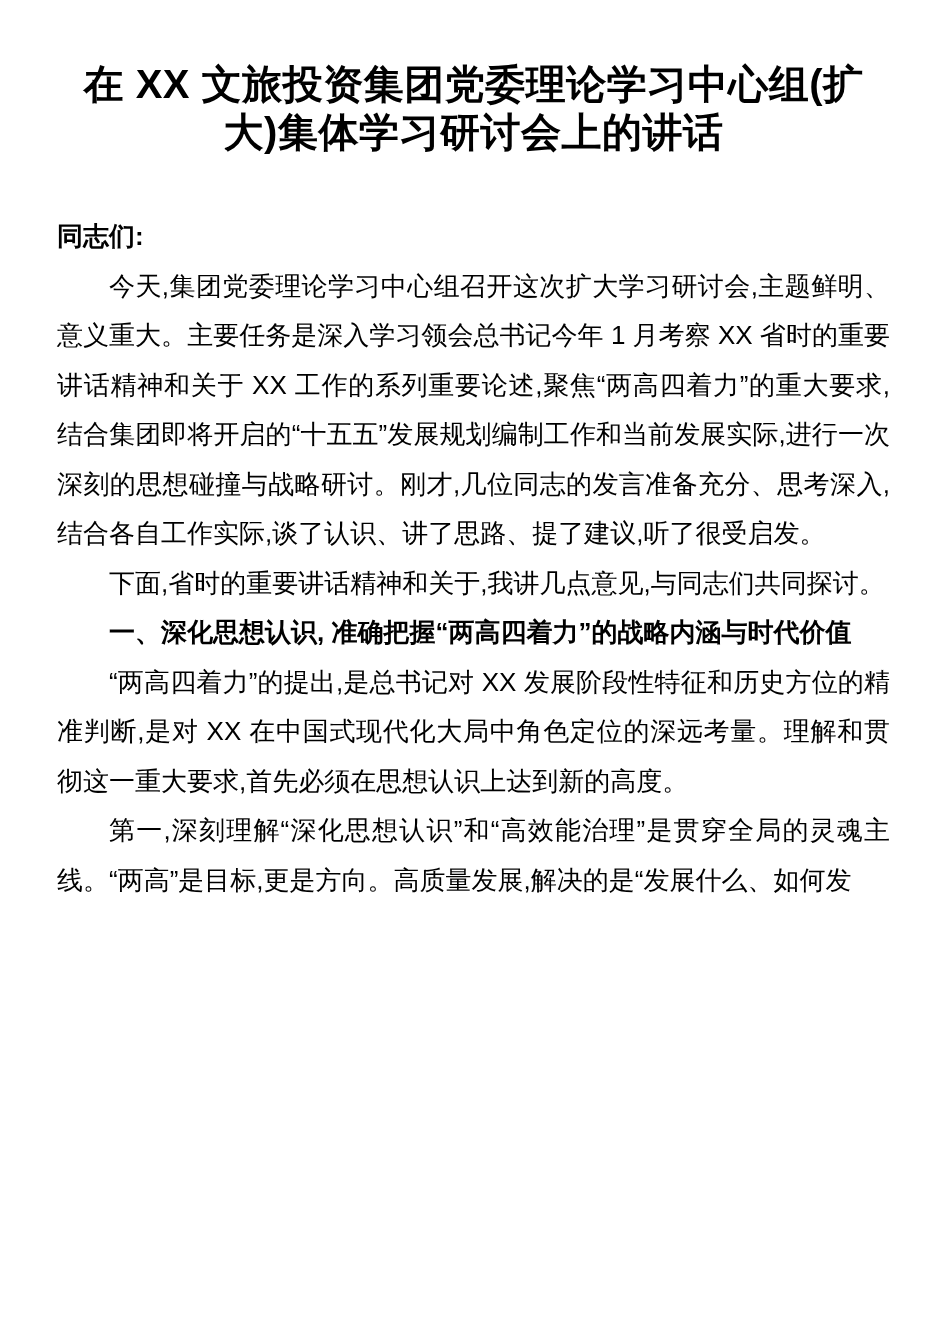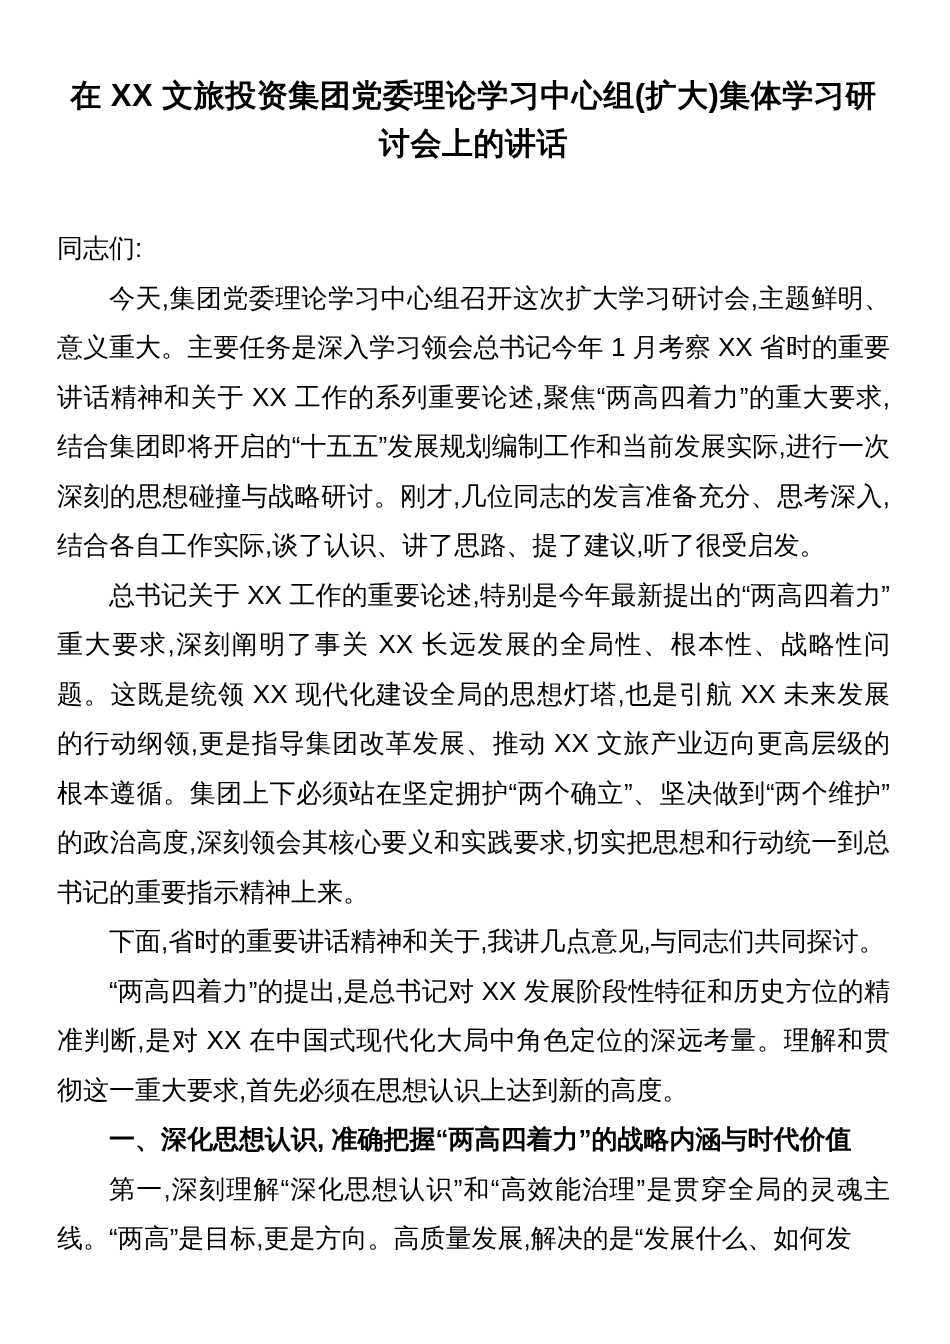--- a/index.html
+++ b/index.html
@@ -13,59 +13,59 @@
     height: 1344px;
     margin: 0 auto;
     background: #ffffff;
     box-sizing: border-box;
     padding: 60px 60px 0 57px;
     overflow: hidden;
     font-family: "Liberation Sans", "DejaVu Sans", sans-serif;
     color: #000000;
   }
   .doc-title {
-    margin: 12px;
+    margin: 0;
     padding: 0;
-    font-size: 31px;
+    font-size: 40px;
     font-weight: bold;
     line-height: 48px;
     text-align: center;
     letter-spacing: 0.5px;
     color: #000000;
   }
   .doc-body {
     margin-top: 56px;
   }
   .para {
     margin: 0;
     padding: 0;
     font-size: 26px;
     line-height: 49.5px;
     text-align: justify;
     text-justify: inter-ideograph;
     color: #000000;
   }
   .para.salutation {
     text-indent: 0;
+    font-weight: bold;
   }
   .para.body-text {
     text-indent: 2em;
   }
   .para.heading {
     text-indent: 2em;
     font-weight: bold;
   }
 </style>
 </head>
 <body>
 
 <div class="page">
   <h1 class="doc-title">在 XX 文旅投资集团党委理论学习中心组(扩大)集体学习研讨会上的讲话</h1>
   <div class="doc-body">
       <p class="para salutation">同志们:</p>
       <p class="para body-text">今天,集团党委理论学习中心组召开这次扩大学习研讨会,主题鲜明、意义重大。主要任务是深入学习领会总书记今年 1 月考察 XX 省时的重要讲话精神和关于 XX 工作的系列重要论述,聚焦“两高四着力”的重大要求,结合集团即将开启的“十五五”发展规划编制工作和当前发展实际,进行一次深刻的思想碰撞与战略研讨。刚才,几位同志的发言准备充分、思考深入,结合各自工作实际,谈了认识、讲了思路、提了建议,听了很受启发。</p>
-      <p class="para body-text">总书记关于 XX 工作的重要论述,特别是今年最新提出的“两高四着力”重大要求,深刻阐明了事关 XX 长远发展的全局性、根本性、战略性问题。这既是统领 XX 现代化建设全局的思想灯塔,也是引航 XX 未来发展的行动纲领,更是指导集团改革发展、推动 XX 文旅产业迈向更高层级的根本遵循。集团上下必须站在坚定拥护“两个确立”、坚决做到“两个维护”的政治高度,深刻领会其核心要义和实践要求,切实把思想和行动统一到总书记的重要指示精神上来。</p>
       <p class="para body-text">下面,省时的重要讲话精神和关于,我讲几点意见,与同志们共同探讨。</p>
+      <p class="para heading">一、深化思想认识, 准确把握“两高四着力”的战略内涵与时代价值</p>
       <p class="para body-text">“两高四着力”的提出,是总书记对 XX 发展阶段性特征和历史方位的精准判断,是对 XX 在中国式现代化大局中角色定位的深远考量。理解和贯彻这一重大要求,首先必须在思想认识上达到新的高度。</p>
-      <p class="para heading">一、深化思想认识, 准确把握“两高四着力”的战略内涵与时代价值</p>
       <p class="para body-text">第一,深刻理解“深化思想认识”和“高效能治理”是贯穿全局的灵魂主线。“两高”是目标,更是方向。高质量发展,解决的是“发展什么、如何发</p>
     </div>
 </div>
 
 </body></html>

